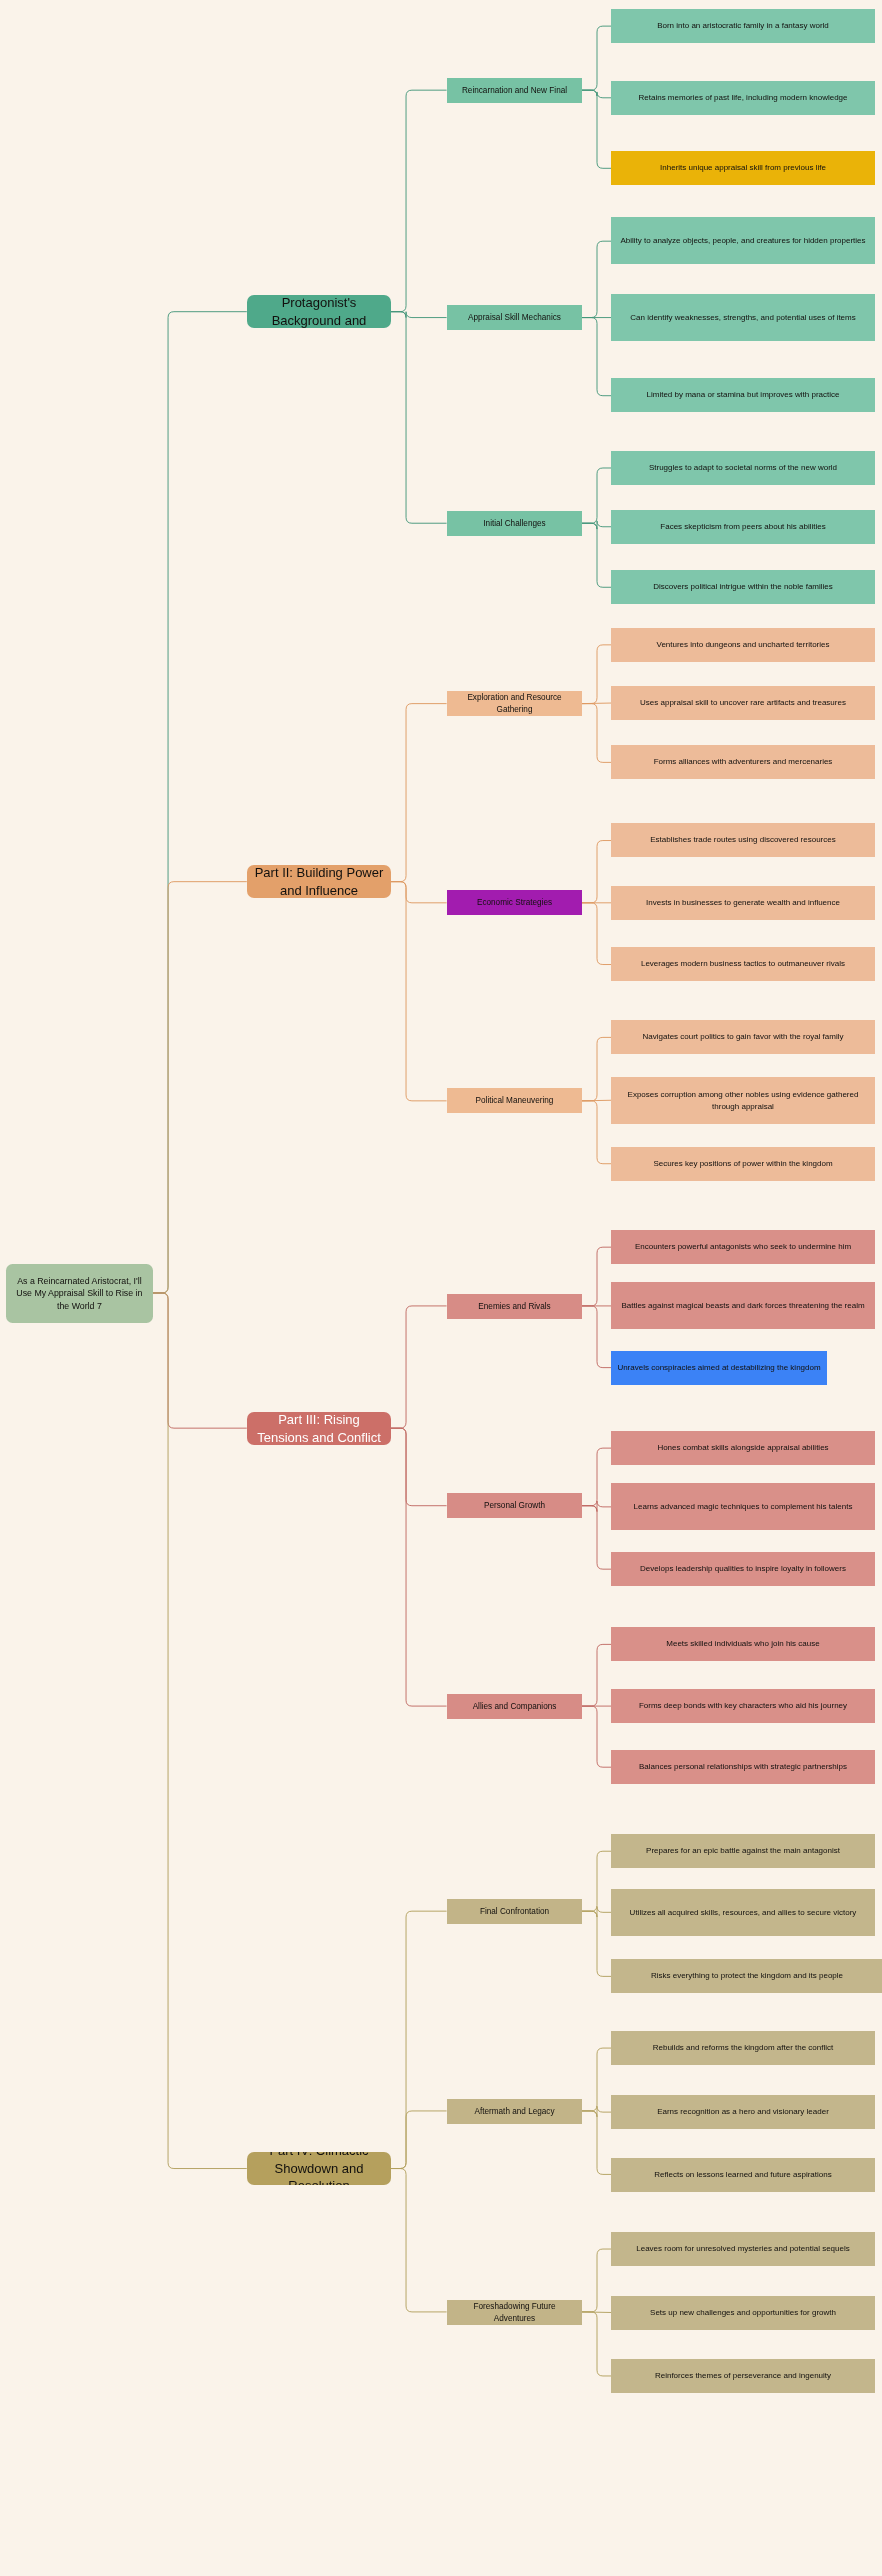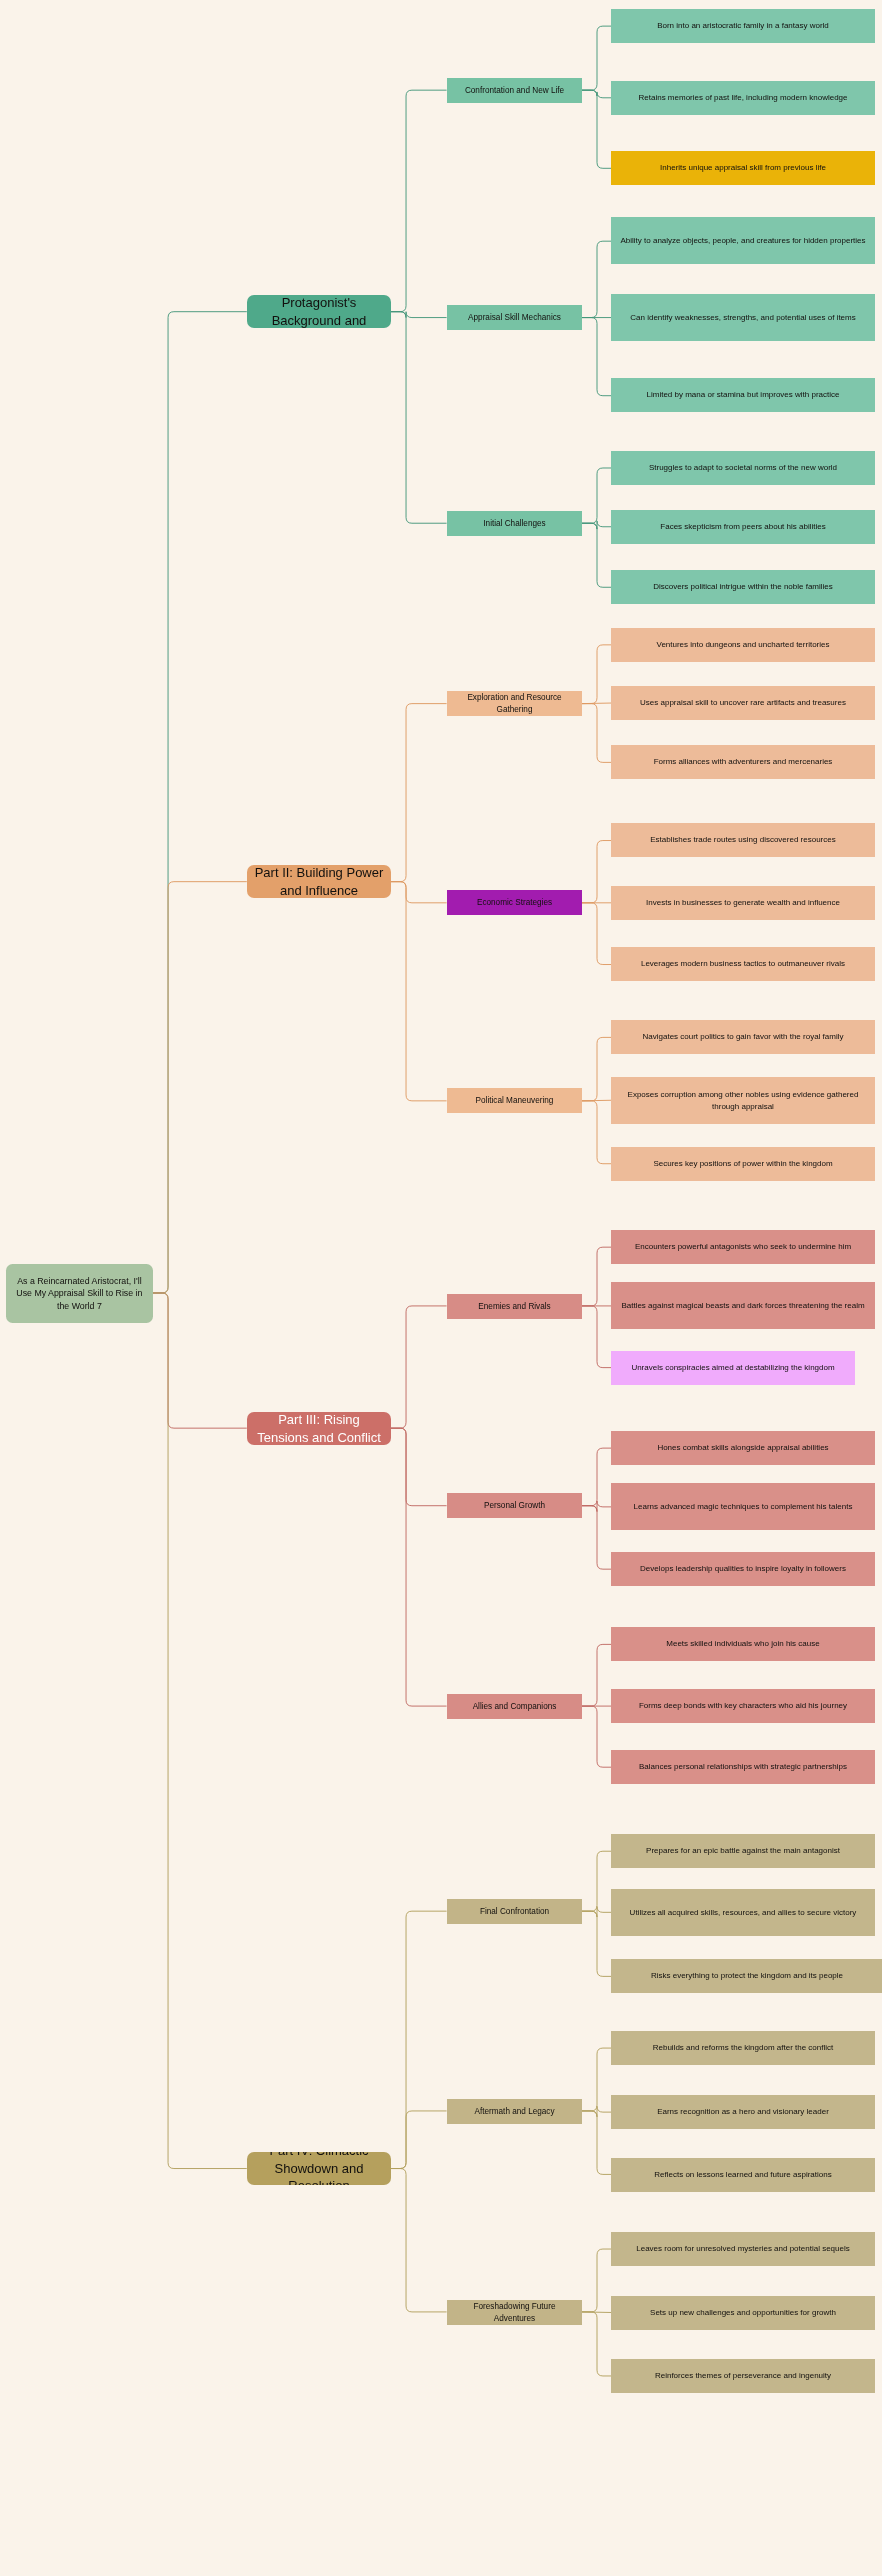--- a/index.html
+++ b/index.html
@@ -112,21 +112,21 @@
       <path d="M 990 3934 L 1040 3935" fill="none" stroke="#b2a05f" stroke-width="1.6"></path>
       <path d="M 990 3934 L 1006 3934 Q 1016 3934 1016 3944 L 1016 4033 Q 1016 4043 1026 4043 L 1040 4043" fill="none" stroke="#b2a05f" stroke-width="1.6"></path>
     </svg>
 <div class="node root" style="left: 5.9px; top: 1264px; width: 147px; height: 59px; background: rgb(169, 196, 162);">
       <span>As a Reincarnated Aristocrat, I'll Use My Appraisal Skill to Rise in the World 7</span>
     </div>
     <div class="node l1" style="left: 247px; top: 295px; width: 144px; height: 33px; background: rgb(79, 169, 138); color: rgb(18, 16, 14);">
       <span>Part I: The Protagonist's Background and Abilities</span>
     </div>
     <div class="node l2" style="left: 447px; top: 78px; width: 135px; height: 25px; background: rgb(119, 194, 164);">
-      <span>Confrontation and New Life</span>
+      <span>Reincarnation and New Final</span>
     </div>
     <div class="node l3" style="left: 611px; top: 8.8px; width: 264px; height: 34px; background: rgb(127, 198, 171);">
       <span>Born into an aristocratic family in a fantasy world</span>
     </div>
     <div class="node l3" style="left: 611px; top: 81px; width: 264px; height: 34px; background: rgb(127, 198, 171);">
       <span>Retains memories of past life, including modern knowledge</span>
     </div>
     <div class="node l3" style="left: 611px; top: 151px; width: 264px; height: 34px; background: #eab308;">
       <span>Inherits unique appraisal skill from previous life</span>
     </div>
@@ -198,21 +198,21 @@
     </div>
     <div class="node l2" style="left: 447px; top: 1294px; width: 135px; height: 25px; background: rgb(215, 140, 134);">
       <span>Enemies and Rivals</span>
     </div>
     <div class="node l3" style="left: 611px; top: 1230px; width: 264px; height: 34px; background: rgb(217, 144, 137);">
       <span>Encounters powerful antagonists who seek to undermine him</span>
     </div>
     <div class="node l3" style="left: 611px; top: 1282px; width: 264px; height: 47px; background: rgb(217, 144, 137);">
       <span>Battles against magical beasts and dark forces threatening the realm</span>
     </div>
-    <div class="node l3" style="left: 611px; top: 1351px; width: 244px; height: 34px; background: #f0abfc;">
+    <div class="node l3" style="left: 611px; top: 1351px; width: 216px; height: 34px; background: #3b82f6;">
       <span>Unravels conspiracies aimed at destabilizing the kingdom</span>
     </div>
     <div class="node l2" style="left: 447px; top: 1493px; width: 135px; height: 25px; background: rgb(215, 140, 134);">
       <span>Personal Growth</span>
     </div>
     <div class="node l3" style="left: 611px; top: 1431px; width: 264px; height: 34px; background: rgb(217, 144, 137);">
       <span>Hones combat skills alongside appraisal abilities</span>
     </div>
     <div class="node l3" style="left: 611px; top: 1483px; width: 264px; height: 47px; background: rgb(217, 144, 137);">
       <span>Learns advanced magic techniques to complement his talents</span>

